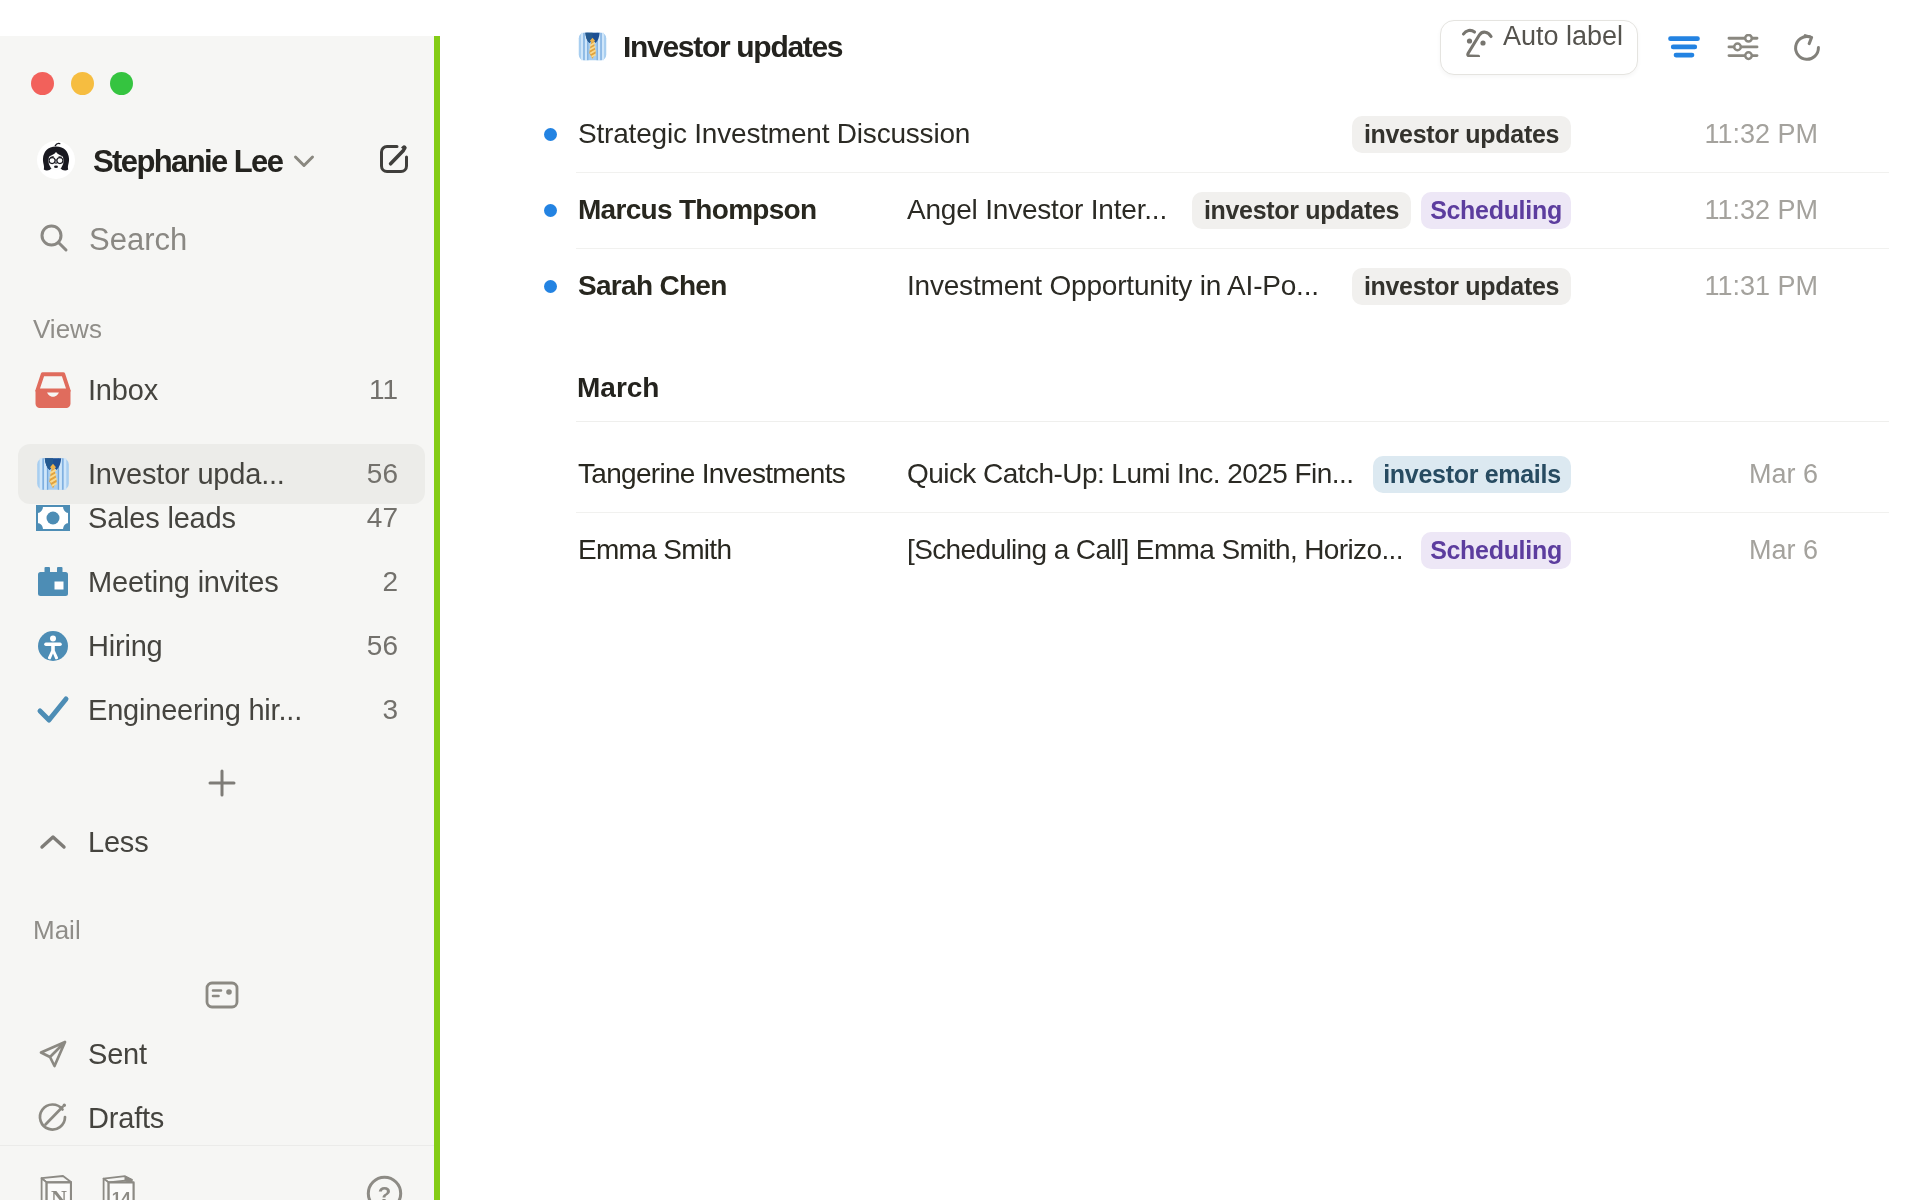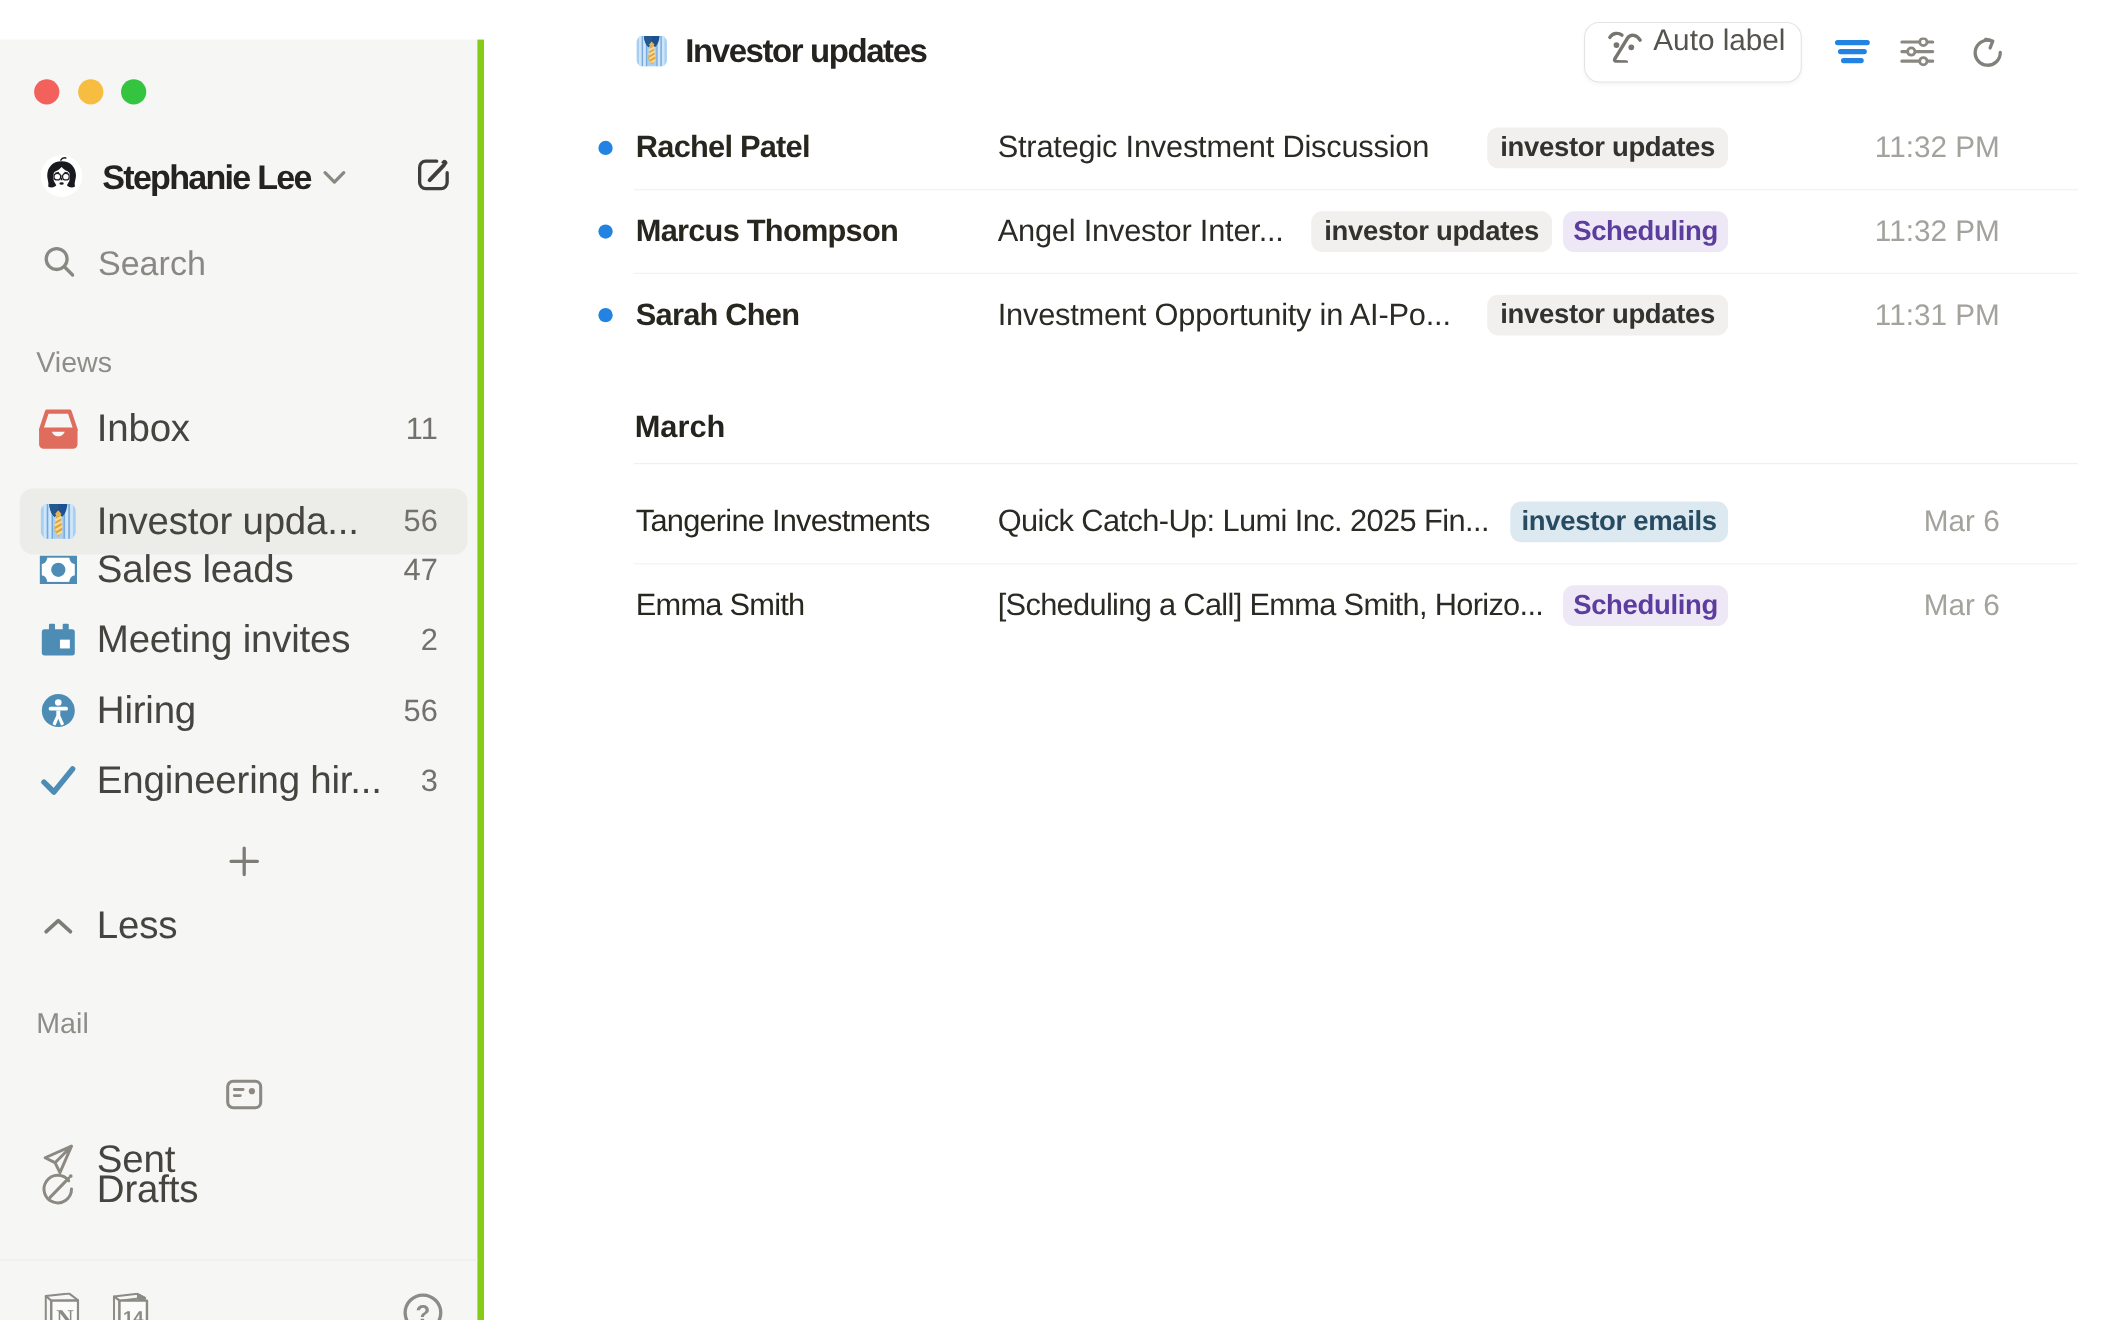--- a/index.html
+++ b/index.html
@@ -9,21 +9,21 @@
 
   
   .sidebar { position:absolute; left:0; top:0; width:440px; height:1200px;
              background:#F6F6F4; border-right:6px solid #84cc16;margin-top:36px; }
   .tl { position:absolute; top:36px; width:23px; height:23px; border-radius:50%; }
   .profile-name { position:absolute; left:93px; top:108px; font-size:31px; font-weight:700;
                   color:#24231F; letter-spacing:-1.6px; }
   .srow { position:absolute; left:18px; width:407px; height:60px; border-radius:12px;
           display:flex; align-items:center; }
   .srow .ic { width:70px; flex:0 0 70px; display:flex; justify-content:center; align-items:center; }
-  .srow .lbl { font-size:35px; color:#45443F; font-weight:400; letter-spacing:-0.2px;
+  .srow .lbl { font-size:29px; color:#45443F; font-weight:400; letter-spacing:-0.2px;
                white-space:nowrap; overflow:hidden; flex:1; }
   .srow .cnt { font-size:28px; color:#73716C; padding-right:27px; }
   .srow.sel { background:#ECECE9; }
   .seclabel { position:absolute; left:33px; font-size:26px; color:#8F8D88; font-weight:400; }
   .botbar { position:absolute; left:0; right:0; bottom:0; height:91px; border-top:1px solid #EBEBE9; }
 
   
   .main { position:absolute; left:441px; top:0; width:1430px; height:1200px; background:#fff; }
   .title { position:absolute; left:182px; top:30px; font-size:30px; font-weight:700;
            color:#24231F; letter-spacing:-1.3px; }
@@ -229,21 +229,21 @@
 
   <div class="srow" style="top:988px;">
     <span class="ic">
       <svg width="32" height="32" viewBox="0 0 32 32">
         <path d="M28 4 L4 14.5 L13 19 L17.5 28 Z M13 19 L28 4" fill="none" stroke="#8B8982" stroke-width="2.7" stroke-linejoin="round" stroke-linecap="round"></path>
       </svg>
     </span>
     <span class="lbl">Sent</span>
   </div>
 
-  <div class="srow" style="top:1016px;">
+  <div class="srow" style="top:1052px;">
     <span class="ic">
       <svg width="34" height="34" viewBox="0 0 34 34">
         <path d="M26.5 8.5 A12.5 12.5 0 1 0 29 16" fill="none" stroke="#8B8982" stroke-width="2.7" stroke-linecap="round"></path>
         <path d="M9.5 23.5 L26.5 6" stroke="#8B8982" stroke-width="2.7" stroke-linecap="round"></path>
         <circle cx="28.3" cy="4.2" r="1.7" fill="#8B8982"></circle>
       </svg>
     </span>
     <span class="lbl">Drafts</span>
   </div>
 
@@ -302,21 +302,20 @@
   </svg>
 
   <svg class="abs" style="left:1351px; top:34px;" width="30" height="30" viewBox="0 0 30 30">
     <path d="M17.6 2.8 A11.4 11.4 0 1 0 26.4 13.6" fill="none" stroke="#82807A" stroke-width="3" stroke-linecap="round"></path>
     <path d="M13.2 1.6 L19.6 3.4 L17.2 9.6" fill="none" stroke="#82807A" stroke-width="3" stroke-linecap="round" stroke-linejoin="round"></path>
   </svg>
 
   <div class="list">
     <div class="erow">
       <span class="dot"></span>
-      <span class="sender b">Rachel Patel</span>
       <span class="subj">Strategic Investment Discussion</span>
       <span class="chips">
           <span class="chip gray">investor updates</span>
         </span>
       <span class="time">11:32 PM</span>
     </div>
     <div class="erow bt">
       <span class="dot"></span>
       <span class="sender b">Marcus Thompson</span>
       <span class="subj">Angel Investor Inter...</span>

